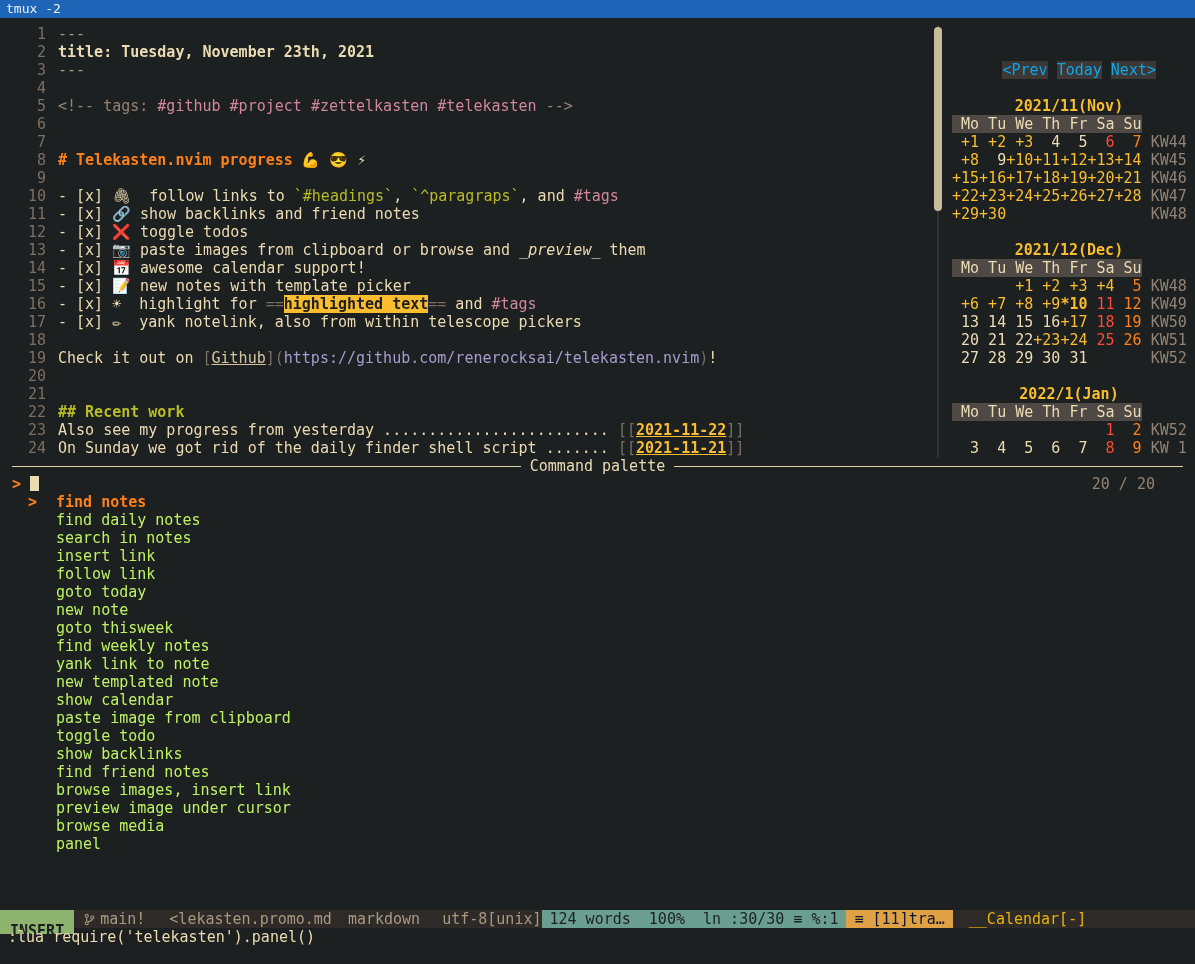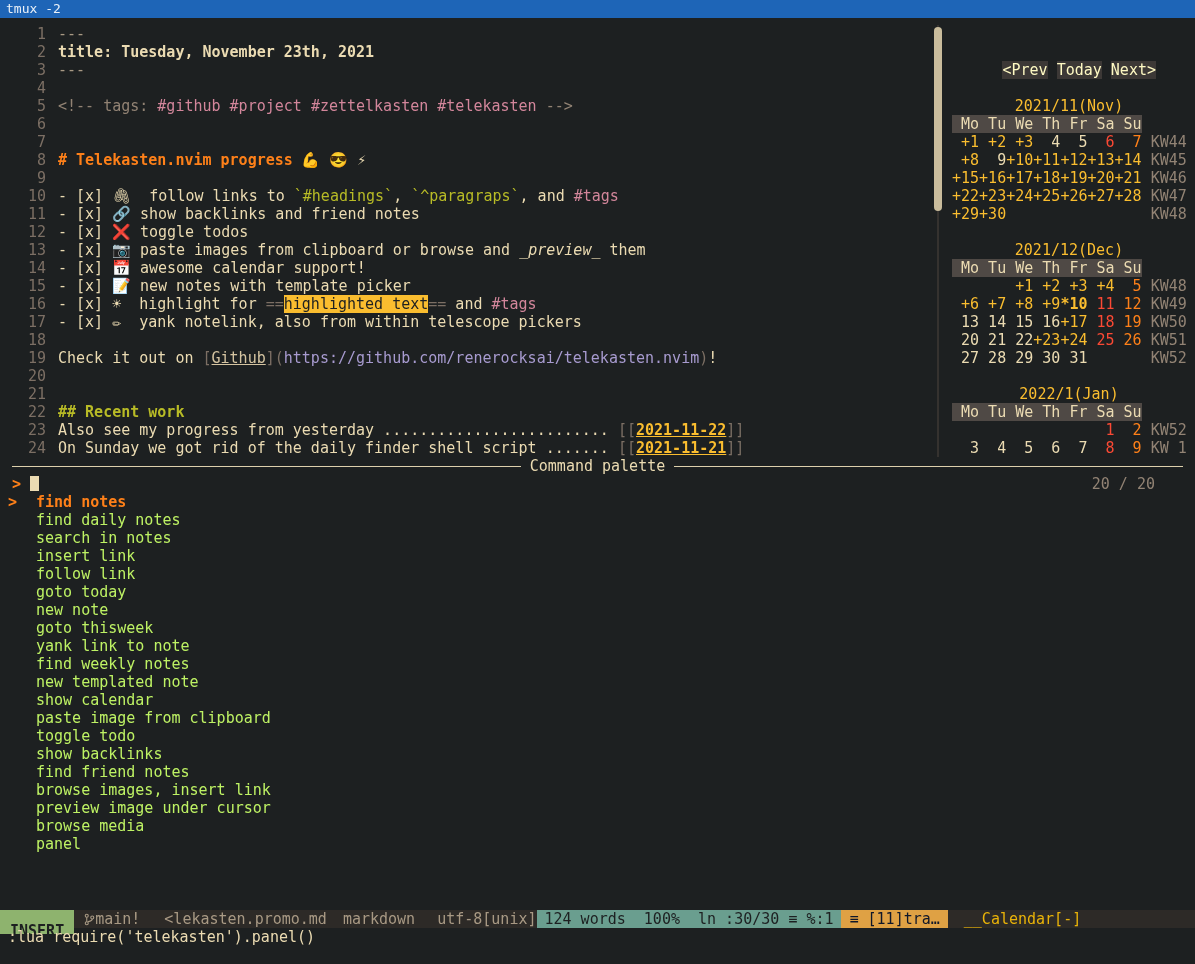--- a/index.html
+++ b/index.html
@@ -17,58 +17,58 @@
   .tk-fg{color:#ebdbb2}
   .tk-dim{color:#a89984}
   .tk-dlm{color:#7c6f64}
   .tk-com{color:#928374}
   .tk-tag{color:#d3869b}
   .tk-ttl{color:#ebdbb2;font-weight:bold}
   .tk-h1{color:#fe8019;font-weight:bold}
   .tk-h2{color:#b8bb26;font-weight:bold}
   .tk-code{color:#b8bb26}
   .tk-em{color:#ebdbb2;font-style:italic}
-  .tk-hl{background:#fabd2f;color:#1d2021;font-weight:normal}
+  .tk-hl{background:#fabd2f;color:#1d2021;font-weight:bold}
   .tk-lnk{color:#d5c4a1;text-decoration:underline}
   .tk-url{color:#a89bd0}
   .tk-wik{color:#fabd2f;font-weight:bold;text-decoration:underline}
   .vsep{width:10px;position:relative}
   .vsep::before{content:"";position:absolute;left:4px;top:0;bottom:0;width:2px;background:#35322f}
   .thumb{position:absolute;left:1px;top:2px;width:8px;height:184px;background:#c9bc9c;border-radius:4px}
   .calendar{width:252px;padding-left:9px;white-space:pre;overflow:hidden}
   .cal-line{height:18px}
   .cal-nav{text-align:right;padding-right:39px}
-  .cal-btn{background:#3c3836;color:#fef9c3}
-  .cal-title{text-align:center;color:#fabd2f;font-weight:normal;width:234px}
+  .cal-btn{background:#3c3836;color:#0ea5e9}
+  .cal-title{text-align:center;color:#fabd2f;font-weight:bold;width:234px}
   .wd{background:#4f4945;color:#ebdbb2}
   .kw{color:#928374}
   .cc-d{color:#ebdbb2}
   .cc-n{color:#fabd2f}
   .cc-a{color:#fb4934}
   .cc-u{color:#fe8019}
   .cc-t{color:#fabd2f;font-weight:bold}
   .cc-e{color:#1d2021}
   
   .palette{flex:1;overflow:hidden}
   .pal-sep{height:18px;display:flex;align-items:center;padding:0 12px;color:#ebdbb2}
   .pal-sep .hline{flex:1;height:1px;background:#ddd0ac}
   .pal-sep .pal-title{margin:0 9px}
   .prompt-row{height:18px;position:relative;padding-left:12px}
   .pcaret{color:#fe8019;font-weight:bold}
   .cursor{display:inline-block;width:9px;height:15px;background:#ebdbb2;vertical-align:-2px;margin-left:9px}
   .counter{position:absolute;right:40px;top:0;color:#928374}
-  .prow{height:18px;padding-left:8px;white-space:pre}
+  .prow{height:18px;padding-left:28px;white-space:pre}
   .prow .caret{display:inline-block;width:28px;color:#fe8019;font-weight:bold}
   .prow .label{color:#bef264}
   .prow.sel .label{color:#fe8019;font-weight:bold}
   
   .statusline{height:18px;display:flex;align-items:stretch;background:#2d2a27;line-height:18px}
   .statusline span{white-space:pre}
   .sl-mode{background:#8eb36e;color:#1d2021;font-weight:bold;padding:12px 10px}
-  .sl-branch{margin-left:10px;color:#a89984;display:flex;align-items:center;}
+  .sl-branch{margin-left:10px;color:#a89984;display:flex;align-items:center;gap:5px}
   .sl-file{margin-left:24px;color:#a89984}
   .sl-ft{margin-left:16px;color:#a89984}
   .sl-enc{margin-left:22px;color:#a89984}
   .sl-spacer{flex:1}
   .sl-stats{background:#6a9e8f;color:#1d2021;padding:0 8px}
   .sl-diag{background:#dfa144;color:#0f172a;padding:0 8px}
   .sl-cal{width:260px;color:#eab308;padding-left:16px}
   
   .cmdline{height:18px;padding-left:8px;white-space:pre}
   .modeline{height:18px;padding-left:8px;position:relative;white-space:pre}
@@ -131,22 +131,22 @@
     </div>
     <div>
         <div class="prow sel"><span class="caret">&gt;</span><span class="label">find notes</span></div>
         <div class="prow"><span class="caret"></span><span class="label">find daily notes</span></div>
         <div class="prow"><span class="caret"></span><span class="label">search in notes</span></div>
         <div class="prow"><span class="caret"></span><span class="label">insert link</span></div>
         <div class="prow"><span class="caret"></span><span class="label">follow link</span></div>
         <div class="prow"><span class="caret"></span><span class="label">goto today</span></div>
         <div class="prow"><span class="caret"></span><span class="label">new note</span></div>
         <div class="prow"><span class="caret"></span><span class="label">goto thisweek</span></div>
+        <div class="prow"><span class="caret"></span><span class="label">find weekly notes</span></div>
         <div class="prow"><span class="caret"></span><span class="label">yank link to note</span></div>
-        <div class="prow"><span class="caret"></span><span class="label">find weekly notes</span></div>
         <div class="prow"><span class="caret"></span><span class="label">new templated note</span></div>
         <div class="prow"><span class="caret"></span><span class="label">show calendar</span></div>
         <div class="prow"><span class="caret"></span><span class="label">paste image from clipboard</span></div>
         <div class="prow"><span class="caret"></span><span class="label">toggle todo</span></div>
         <div class="prow"><span class="caret"></span><span class="label">show backlinks</span></div>
         <div class="prow"><span class="caret"></span><span class="label">find friend notes</span></div>
         <div class="prow"><span class="caret"></span><span class="label">browse images, insert link</span></div>
         <div class="prow"><span class="caret"></span><span class="label">preview image under cursor</span></div>
         <div class="prow"><span class="caret"></span><span class="label">browse media</span></div>
         <div class="prow"><span class="caret"></span><span class="label">panel</span></div>

